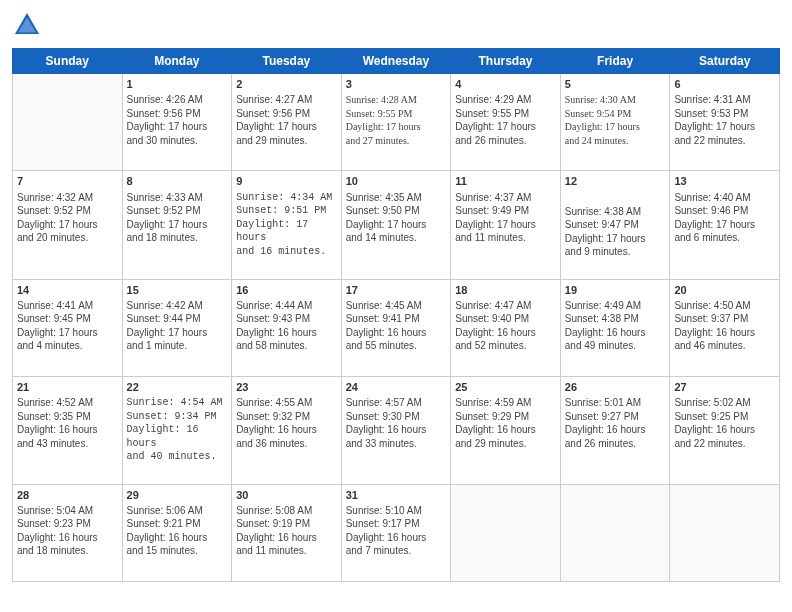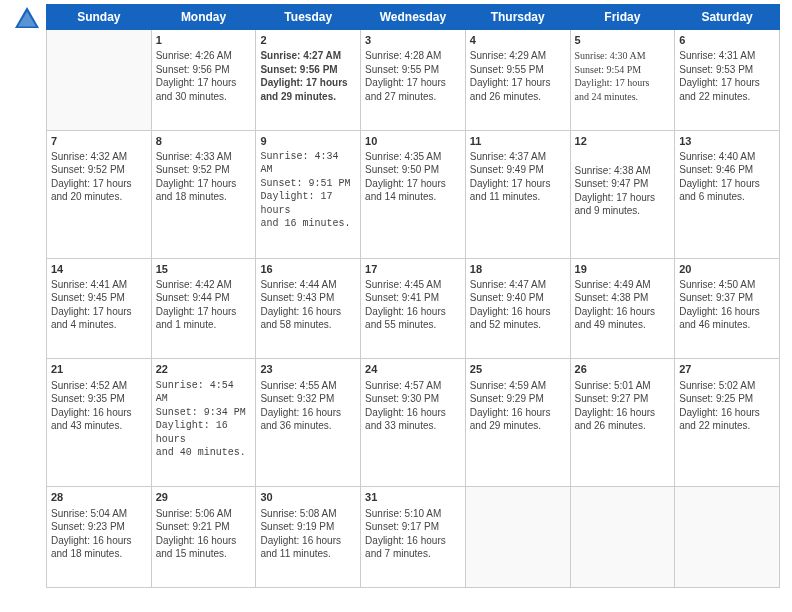--- a/index.html
+++ b/index.html
@@ -6,22 +6,23 @@
     body {
       width: 792px;
       height: 612px;
       font-family: Arial, sans-serif;
       background: #fff;
       overflow: hidden;
     }
     .page {
       width: 792px;
       height: 592px;
-      padding: 4px 12px;
+      padding: 10px 12px;
       display: flex;
+      flex-direction: column;
     }
     .header {
       display: flex;
       justify-content: space-between;
       align-items: flex-start;
       margin-bottom: 8px;
     }
     .logo {
       display: flex;
       align-items: center;
@@ -130,28 +131,28 @@
           <td class="empty"></td>
           <td>
             <span class="day-number">1</span>
             <div class="day-info" style="white-space: pre-line;">Sunrise: 4:26 AM
 Sunset: 9:56 PM
 Daylight: 17 hours
 and 30 minutes.</div>
           </td>
           <td>
             <span class="day-number">2</span>
-            <div class="day-info" style="white-space: pre-line; font-weight: bold;">Sunrise: 4:27 AM
+            <div class="day-info" style="white-space: pre-line;">Sunrise: 4:27 AM
 Sunset: 9:56 PM
 Daylight: 17 hours
 and 29 minutes.</div>
           </td>
           <td>
             <span class="day-number">3</span>
-            <div class="day-info" style="white-space: pre-line;">Sunrise: 4:28 AM
+            <div class="day-info" style="white-space: pre-line; font-family: Liberation Serif, serif;">Sunrise: 4:28 AM
 Sunset: 9:55 PM
 Daylight: 17 hours
 and 27 minutes.</div>
           </td>
           <td>
             <span class="day-number">4</span>
             <div class="day-info" style="white-space: pre-line;">Sunrise: 4:29 AM
 Sunset: 9:55 PM
 Daylight: 17 hours
 and 26 minutes.</div>

